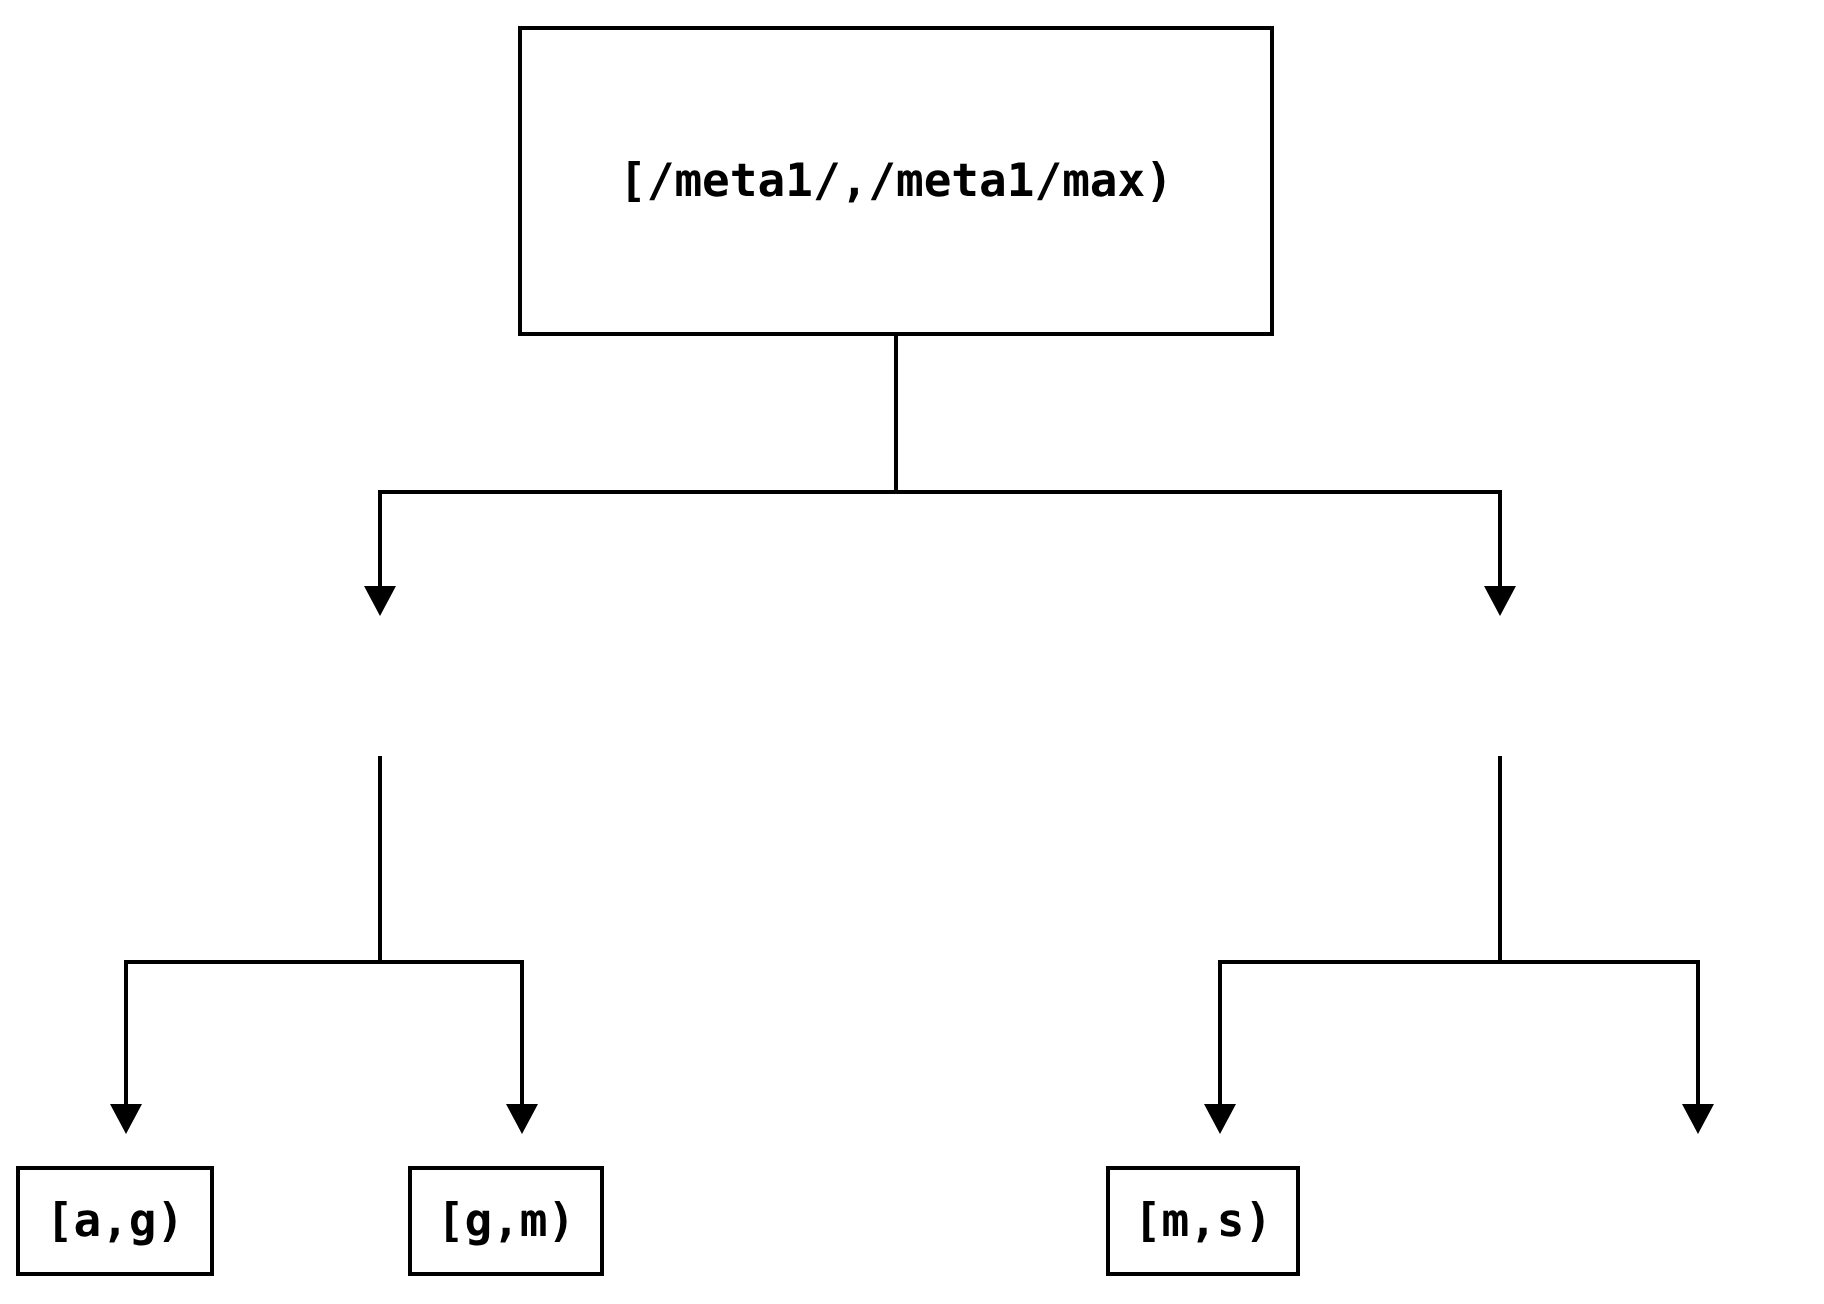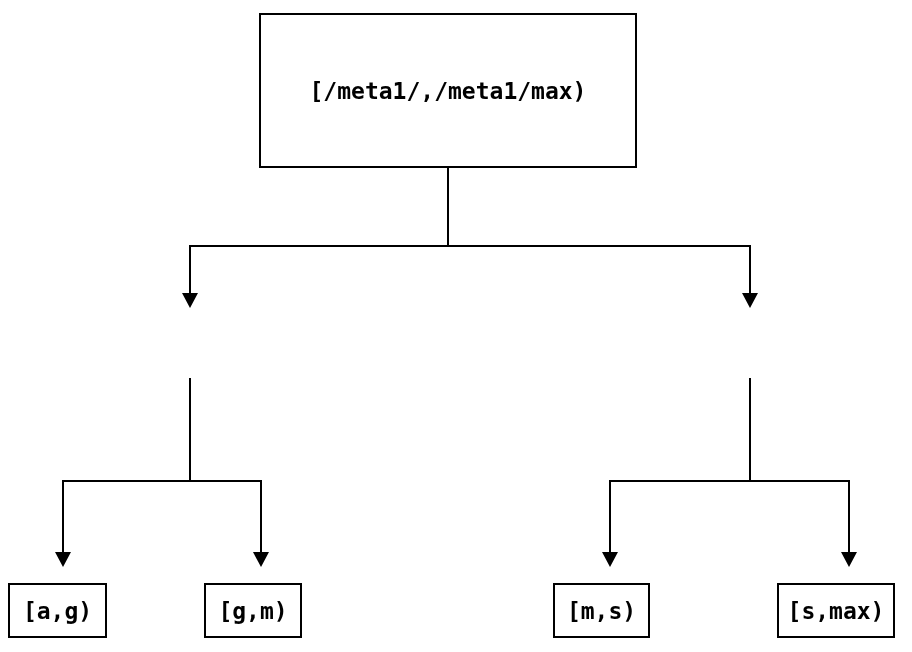--- a/index.html
+++ b/index.html
@@ -80,15 +80,14 @@
   <div class="node" id="node-root">[/meta1/,/meta1/max)</div>
 
 
 
   <div class="node" id="node-leaf-ag">[a,g)</div>
 
   <div class="node" id="node-leaf-ms">[m,s)</div>
 
   <div class="node" id="node-leaf-gm">[g,m)</div>
 
-  <div class="node" id="node-leaf-smax">[s,max)</div>
 
 </div>
 
 </body></html>

